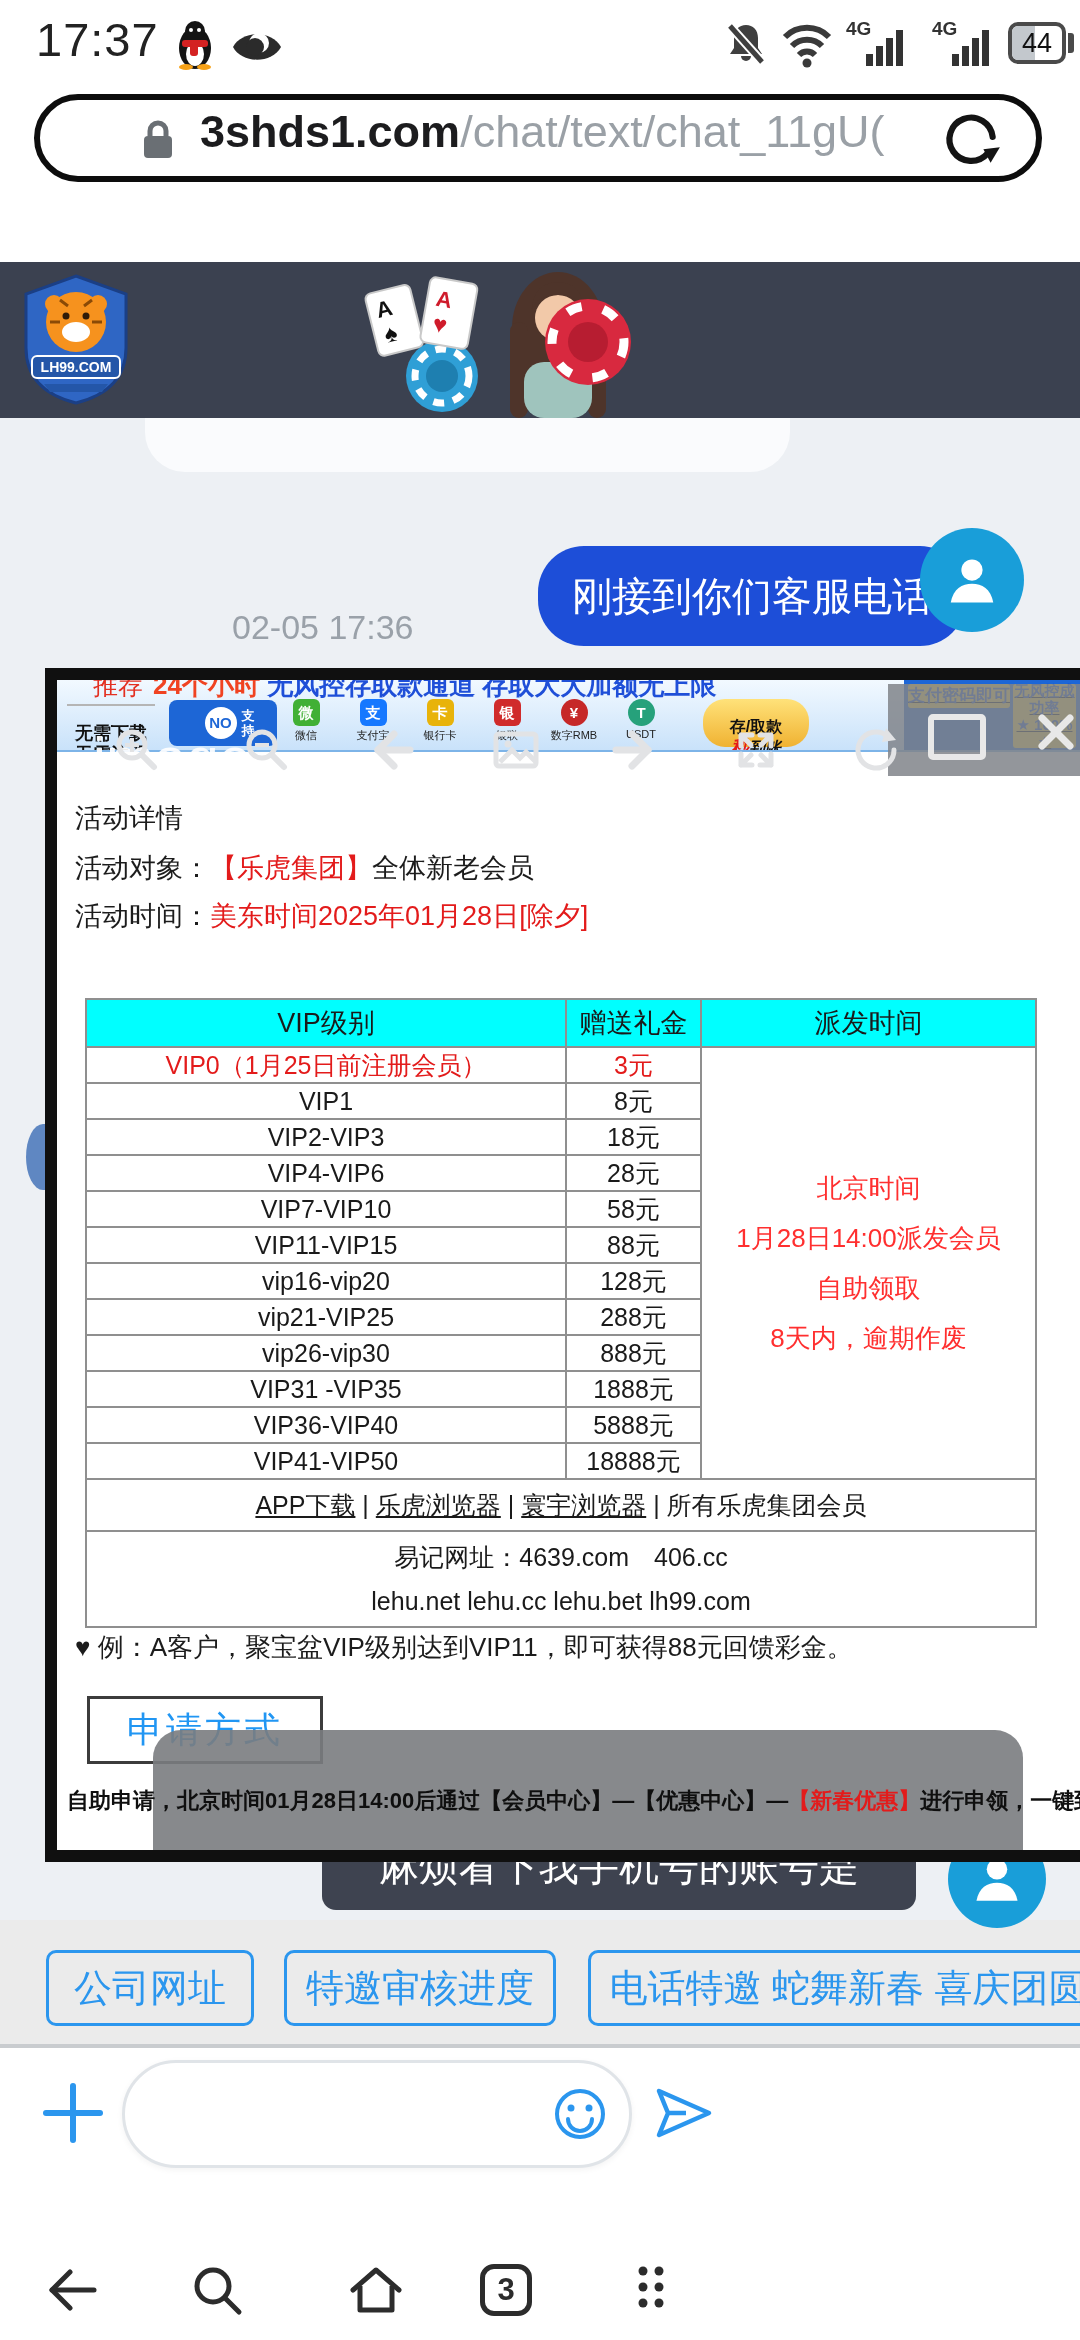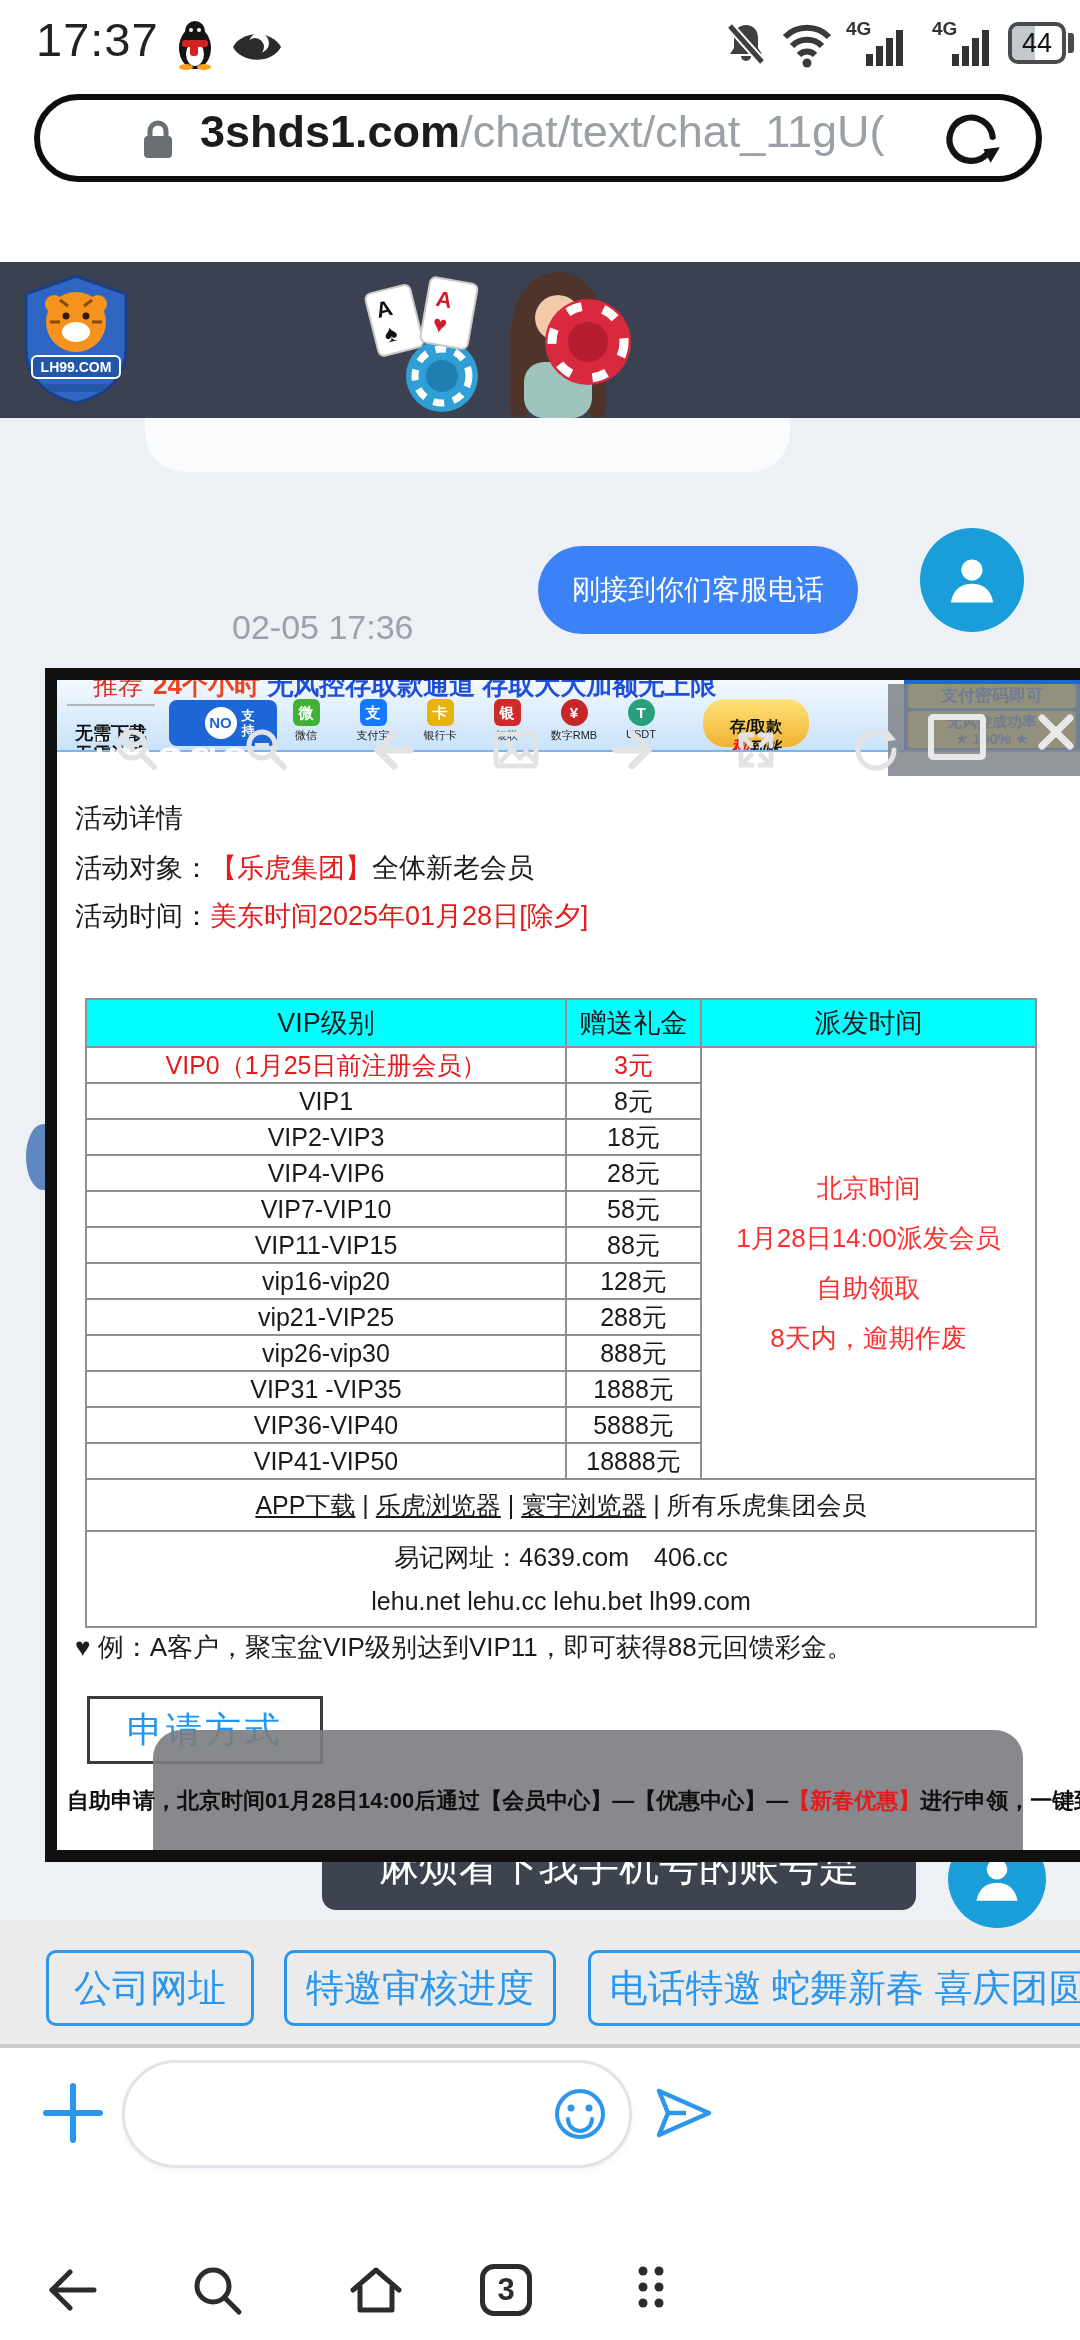--- a/index.html
+++ b/index.html
@@ -13,21 +13,21 @@
   .urlpill{left:34px;top:94px;width:1008px;height:88px;border:6px solid #0d0d0d;border-radius:48px;background:#fff;box-sizing:border-box;}
   .urltxt{left:200px;top:106px;width:730px;font-size:45px;white-space:nowrap;overflow:hidden;}
   .urldom{color:#1c1c1e;font-weight:600;}
   .urlpath{color:#9aa0a6;}
   
   .banner{left:0;top:262px;width:1080px;height:156px;background:#3b4150;overflow:hidden;}
   
   .chatbg{left:0;top:418px;width:1080px;height:1502px;background:#edf0f4;}
   .remnant{left:145px;top:418px;width:645px;height:54px;background:#fafbfd;border-radius:0 0 40px 40px;}
   .stamp{left:232px;top:608px;font-size:34px;color:#9aa1a9;}
-  .bubble1{left:538px;top:546px;background:#3b82f6;color:#fff;font-size:28px;line-height:1;padding:30px 34px;border-radius:46px;white-space:nowrap;}
+  .bubble1{left:538px;top:546px;background:#1d4ed8;color:#fff;font-size:40px;line-height:1;padding:30px 34px;border-radius:46px;white-space:nowrap;}
   .avatar{border-radius:50%;background:#199ed9;}
   .bubble2{left:322px;top:1822px;width:594px;height:88px;background:#3e4350;color:#fff;font-size:40px;line-height:88px;text-align:center;border-radius:14px;z-index:1;white-space:nowrap;}
   .sidetab{left:26px;top:1124px;width:34px;height:66px;background:#5f87c2;border-radius:50% 0 0 50%;z-index:1;}
   
   .overlay{left:45px;top:668px;width:1035px;height:1194px;background:#fff;border:12px solid #101010;border-right:0;box-sizing:border-box;z-index:5;}
   .phead{left:0;top:0;width:1023px;height:72px;background:linear-gradient(180deg,#f2f9ff,#c9e2fa);border-bottom:2px solid #7db4e8;overflow:hidden;box-sizing:border-box;}
   .ptag{left:8px;top:-11px;font-size:25px;font-weight:400;color:#e33022;white-space:nowrap;margin-left:28px;}
   .pstrip{left:96px;top:-12px;font-size:26px;font-weight:700;white-space:nowrap;}
   .pstrip .r{color:#f04322;text-align:right;}
   .pstrip .b{color:#1f4fd8;}
@@ -36,21 +36,21 @@
   .nocirc{width:32px;height:32px;border-radius:50%;background:#fff;color:#1d66d6;font-size:15px;font-weight:700;text-align:center;line-height:32px;}
   .nosup{width:16px;font-size:13px;color:#fff;font-weight:700;line-height:15px;word-break:break-all;}
   .methods{left:220px;top:19px;display:flex;gap:9px;}
   .meth{width:58px;text-align:center;}
   .chip{width:27px;height:27px;border-radius:6px;margin:0 auto;color:#fff;font-size:15px;font-weight:700;line-height:27px;text-align:center;}
   .mlab{font-size:11px;color:#222;margin-top:2px;white-space:nowrap;}
   .depbadge{left:646px;top:19px;width:106px;height:48px;background:linear-gradient(180deg,#ffe27a,#f0b232);border-radius:22px;text-align:center;padding-top:18px;box-sizing:border-box;}
   .dep1{font-size:16px;font-weight:700;color:#111;line-height:20px;}
   .dep2{font-size:16px;font-weight:700;color:#111;line-height:20px;font-style:italic;}
   .dep2 .r{color:#e31b1b;font-size:18px;}
-  .rpanel{right:0;top:0;width:176px;height:72px;background:#1d66d6;box-sizing:border-box;padding:4px;display:flex;flex-direction:column;gap:3px;position:absolute;}
+  .rpanel{right:0;top:0;width:176px;height:72px;background:#1d66d6;box-sizing:border-box;padding:4px;display:flex;flex-direction:row;gap:3px;position:absolute;text-decoration:underline;}
   .ybox{background:#ffd83d;color:#1d52c8;font-weight:700;text-align:center;border-radius:3px;}
   .ybox1{font-size:17px;line-height:24px;height:24px;}
   .ybox2{font-size:15px;line-height:17px;flex:1;display:flex;flex-direction:column;justify-content:center;}
   .wmark{left:36px;top:44px;font-size:58px;color:rgba(255,255,255,.92);z-index:3;}
   .ctrls{right:0;top:4px;width:192px;height:92px;background:rgba(128,132,138,.85);position:absolute;z-index:4;}
   .maxbtn{left:40px;top:30px;width:46px;height:34px;border:6px solid #e8e8e8;border-radius:5px;position:absolute;}
   .dline{left:18px;font-size:27px;color:#1c1c1c;white-space:nowrap;}
   .red{color:#e31b1b;}
   .ptable{left:28px;top:318px;width:950px;border-collapse:collapse;position:absolute;table-layout:fixed;}
   .ptable td{border:2px solid #8f8f8f;text-align:center;font-size:25px;color:#1a1a1a;padding:0;}

